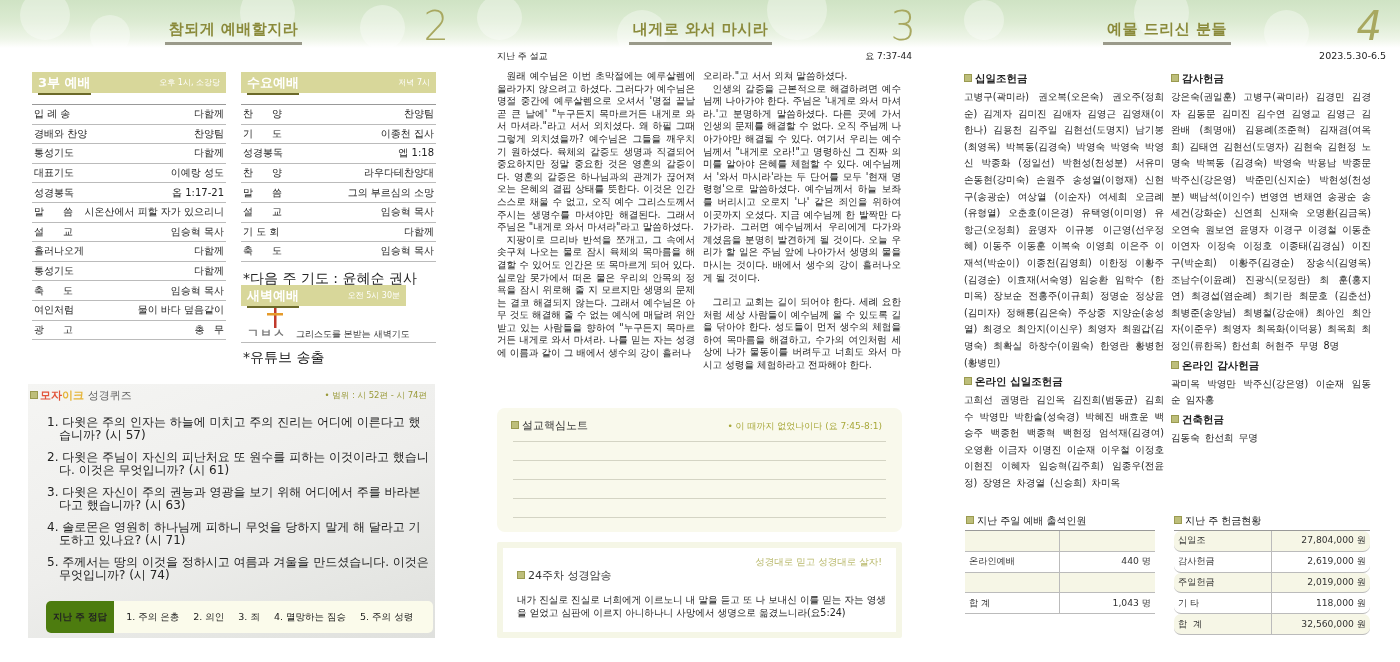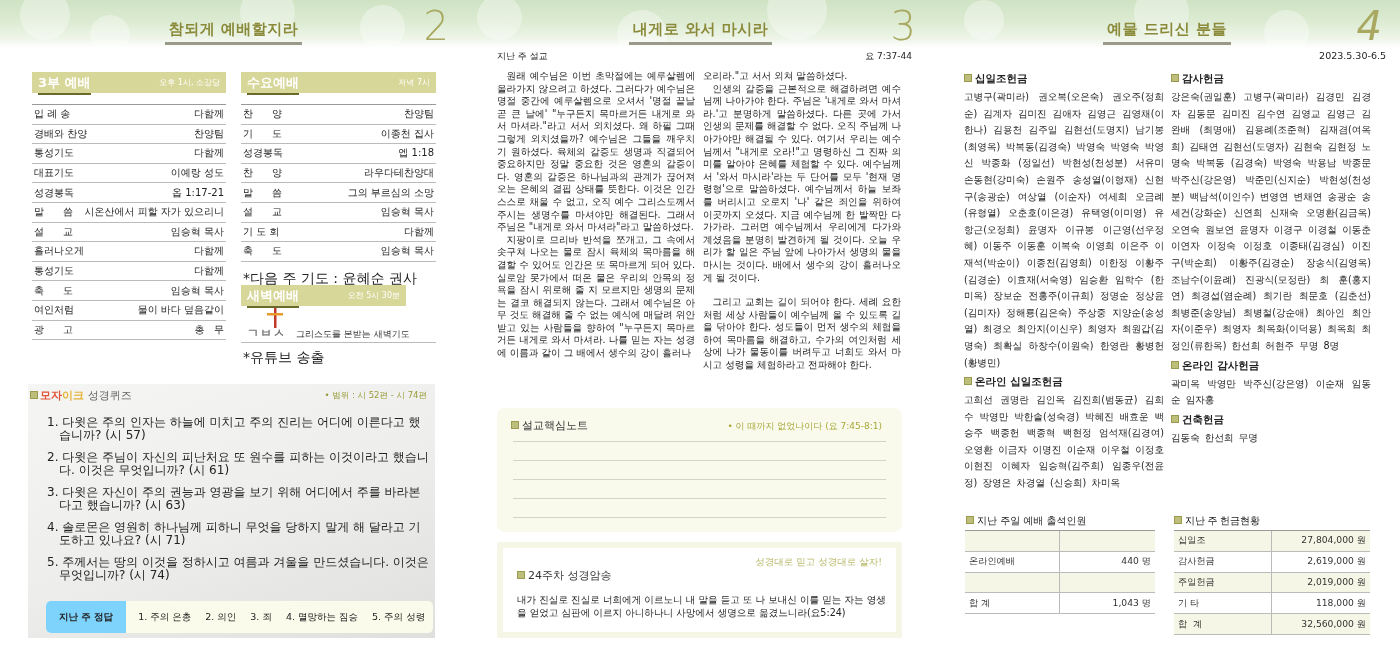--- a/index.html
+++ b/index.html
@@ -24,21 +24,21 @@
   .quiz-area { position: absolute; left: 28px; top: 384px; width: 407px; height: 254px;
     background: linear-gradient(160deg, #f5f5f3 0%, #eeeeec 50%, #e5e6e3 80%, #dfe0dd 100%); }
   .quiz-title { position: absolute; left: 2px; top: 4px; font-size: 11px; font-weight: bold; }
   .quiz-title .sq { display: inline-block; width: 8px; height: 8px; background: #bdbe7a; border: 1px solid #9a9a50; margin-right: 2px; vertical-align: 0; }
   .quiz-title .mo { color: #e2543a; } .quiz-title .ja { color: #e2543a; } .quiz-title .i { color: #e5b53a; } .quiz-title .k { color: #e5b53a; }
   .quiz-title .g { color: #666; font-weight: normal; }
   .quiz-range { position: absolute; right: 8px; top: 6px; font-size: 8.5px; color: #9a9a3a; }
   .quiz-list { position: absolute; left: 19px; top: 32px; width: 385px; }
   .quiz-item { font-size: 12px; color: #222; line-height: 13px; margin-bottom: 9px; padding-left: 12px; text-indent: -12px; }
   .answers { position: absolute; left: 18px; top: 217px; width: 387px; height: 32px; background: #fbfbeb; border-radius: 5px; display: flex; align-items: center; font-size: 9.5px; color: #222; }
-  .answers .lbl { background: #7dd3fc; height: 100%; display: flex; align-items: center; padding: 0 13px; border-radius: 5px 0 0 5px; font-weight: bold; margin-right: 5px; text-align: right; }
+  .answers .lbl { background: #4d7c0f; height: 100%; display: flex; align-items: center; padding: 0 7px; border-radius: 5px 0 0 5px; font-weight: bold; margin-right: 5px; text-align: right; }
   .answers .a { margin: 0 7px; }
 
   
   .sermon-meta { position: absolute; top: 50px; font-size: 9px; color: #222; }
   .col { position: absolute; top: 70px; width: 198px; font-size: 9.6px; line-height: 12.6px; color: #222; text-align: justify; }
   .col p { text-indent: 1em; }
   .box { position: absolute; background: #f9f9ec; border-radius: 8px; }
   .box-title { position: absolute; font-size: 11px; color: #333; }
   .box-title .sq { display: inline-block; width: 8px; height: 8px; background: #bdbe7a; border: 1px solid #9a9a50; margin-right: 3px; }
   .ruled { position: absolute; left: 16px; right: 16px; height: 1px; background: #d4d4c4; }
@@ -49,21 +49,21 @@
   .sec-title .sq { display: inline-block; width: 8px; height: 8px; background: #bdbe7a; border: 1px solid #9a9a50; margin-right: 3px; vertical-align: 0; }
   .names { font-size: 9.6px; line-height: 16.6px; color: #222; text-align: justify; word-spacing: 2px; }
   .stat-title { position: absolute; font-size: 10px; color: #222; }
   .stat-title .sq { display: inline-block; width: 8px; height: 8px; background: #bdbe7a; border: 1px solid #9a9a50; margin-right: 3px; }
   .stat-table { position: absolute; border-top: 1.5px solid #999; }
   .stat-row { display: flex; height: 20.8px; border-bottom: 1px solid #bbb; font-size: 9.2px; align-items: center; }
   .stat-row .k { width: 50%; height: 100%; display: flex; align-items: center; padding-left: 4px; border-right: 1px solid #bbb; }
   .stat-row .v { width: 50%; text-align: right; padding-right: 4px; }
   .att .stat-row:nth-child(odd) .k, .att .stat-row:nth-child(odd) .v { background: #f6f6e6; }
   .att .stat-row:nth-child(odd) { background: #f6f6e6; }
-  .money .stat-row { background: #fff; }
+  .money .stat-row { background: #fff; border-radius: 7px; }
   .money .stat-row:nth-child(odd) { background: #f6f6e6; }
 </style>
 </head>
 <body>
 
 <div class="page p2">
   <div class="banner">
     <div class="bokeh" style="left:20px;top:-10px;width:50px;height:50px"></div>
     <div class="bokeh" style="left:90px;top:15px;width:40px;height:40px"></div>
     <div class="bokeh" style="left:240px;top:-15px;width:55px;height:55px"></div>
@@ -283,21 +283,21 @@
       <div class="stat-row">
         <span class="k" style="white-space: pre;"></span>
         <span class="v" style="white-space: pre;"></span>
       </div>
       <div class="stat-row">
         <span class="k" style="white-space: pre;">합 계</span>
         <span class="v" style="white-space: pre;">1,043 명</span>
       </div>
     </div>
 
-  <div class="stat-title" style="left:240px;top:514px;font-family:Liberation Serif, serif;"><span class="sq"></span><span>지난 주 헌금현황</span></div>
+  <div class="stat-title" style="left:240px;top:514px;"><span class="sq"></span><span>지난 주 헌금현황</span></div>
   <div class="stat-table money" style="left:240px;top:530px;width:196px;" id="money">
       <div class="stat-row">
         <span class="k" style="white-space: pre;">십일조</span>
         <span class="v" style="white-space: pre;">27,804,000 원</span>
       </div>
       <div class="stat-row">
         <span class="k" style="white-space: pre;">감사헌금</span>
         <span class="v" style="white-space: pre;">2,619,000 원</span>
       </div>
       <div class="stat-row">

